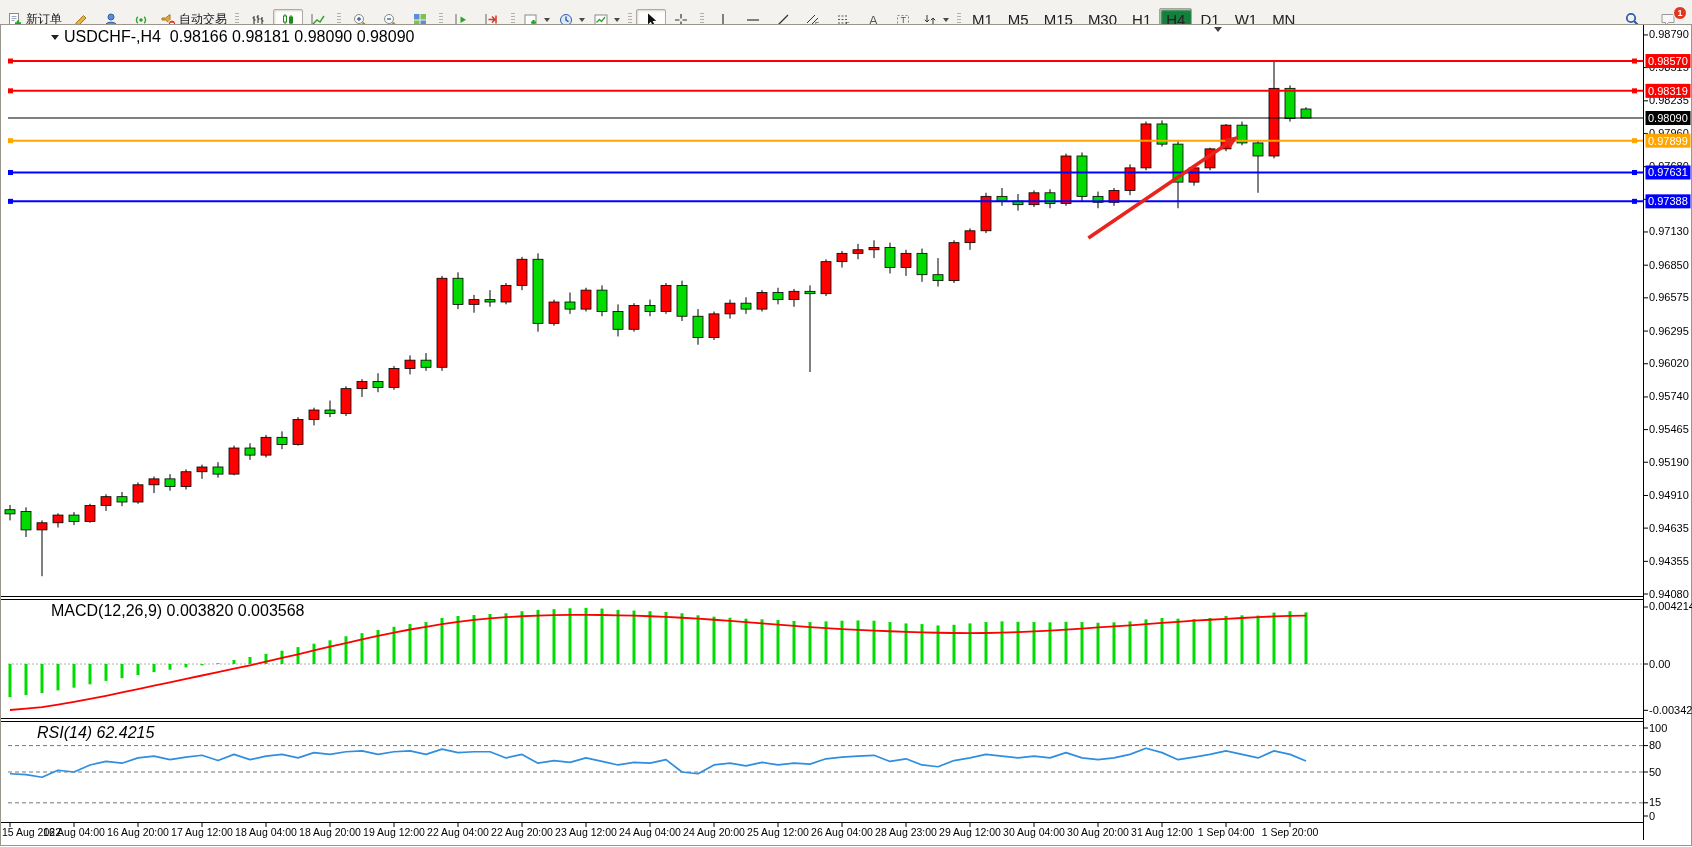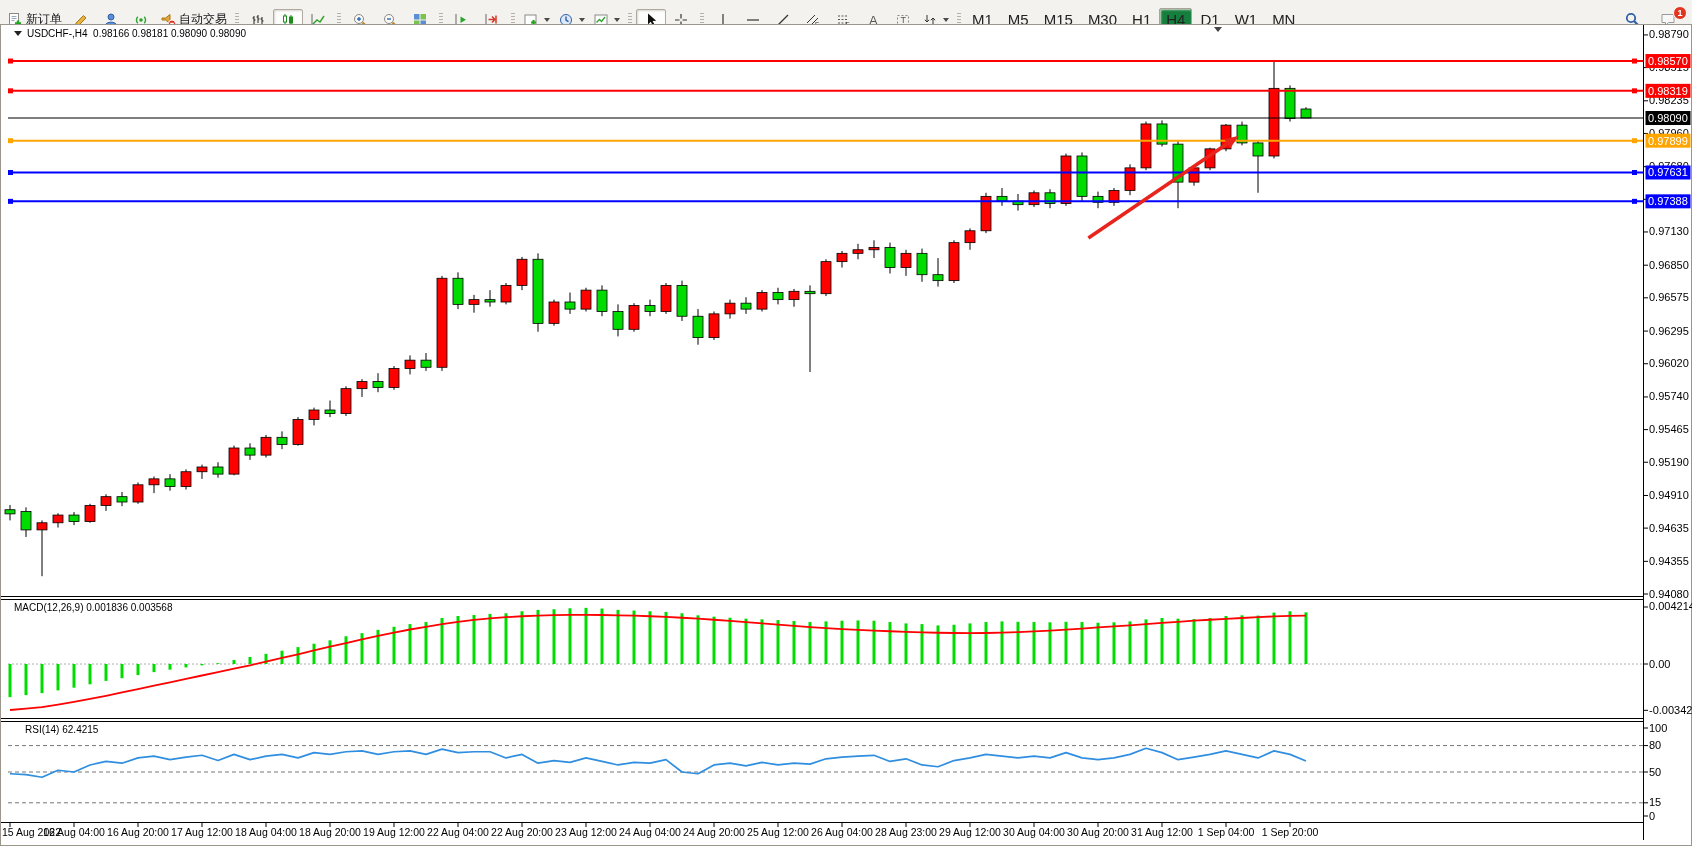--- a/index.html
+++ b/index.html
@@ -12,21 +12,21 @@
   .grip{width:4px;height:14px;margin:0 4px;background:repeating-linear-gradient(to bottom,#b5b1a8 0 1px,transparent 1px 3px);}
   .caret{width:0;height:0;border-left:3px solid transparent;border-right:3px solid transparent;border-top:4px solid #4a4a4a;margin-left:2px;}
   .tf{font-size:15px;color:#222;padding:2px 6px;border:1px solid transparent;border-radius:2px;}
   .tf.active{background:#15803d;border-color:#a8a49a;box-shadow:inset 1px 1px 2px #d9d5cd;}
   #tf-box{display:flex;align-items:center;gap:1px;}
   #toolbar-right{margin-left:auto;display:flex;align-items:center;gap:6px;padding-right:6px;}
   .badge{position:absolute;right:-5px;top:-4px;background:#e3341f;color:#fff;font-size:9px;font-weight:bold;border-radius:7px;min-width:12px;height:12px;line-height:12px;text-align:center;border:1px solid #fff;}
   
   #chartwin{position:absolute;left:0;top:24px;width:1692px;height:823px;background:#fff;}
   #chart-svg{position:absolute;left:0;top:0;}
-  .hudlabel{position:absolute;font-size:10px;color:#000;white-space:pre;z-index:5;}
+  .hudlabel{position:absolute;font-size:16px;color:#000;white-space:pre;z-index:5;margin-left:37px;}
   #symbol-row{left:14px;top:4px;display:flex;align-items:center;gap:5px;}
   #symbol-caret{width:0;height:0;border-left:4px solid transparent;border-right:4px solid transparent;border-top:5px solid #222;}
   svg text{font-family:"Liberation Sans",sans-serif;}
 </style>
 </head>
 <body>
 
 <div id="app">
 
   <div id="toolbar">
@@ -623,16 +623,16 @@
         <text x="1162" y="812" font-size="10.5" fill="#000" text-anchor="middle">31 Aug 12:00</text>
         <line x1="1226" y1="798.5" x2="1226" y2="803" stroke="#000"></line>
         <text x="1226" y="812" font-size="10.5" fill="#000" text-anchor="middle">1 Sep 04:00</text>
         <line x1="1290" y1="798.5" x2="1290" y2="803" stroke="#000"></line>
         <text x="1290" y="812" font-size="10.5" fill="#000" text-anchor="middle">1 Sep 20:00</text>
       </svg>
     <div class="hudlabel" id="symbol-row" style="position:absolute;">
       <span id="symbol-caret"></span>
       <span>USDCHF-,H4  0.98166 0.98181 0.98090 0.98090</span>
     </div>
-    <div class="hudlabel" style="left:14px;top:578px;">MACD(12,26,9) 0.001836 0.003568</div>
-    <div class="hudlabel" style="left:25px;top:700px;">RSI(14) 62.4215</div>
+    <div class="hudlabel" style="left:14px;top:578px;">MACD(12,26,9) 0.003820 0.003568</div>
+    <div class="hudlabel" style="left:0;top:700px;font-style:italic;">RSI(14) 62.4215</div>
   </div>
 </div>
 
 </body></html>

